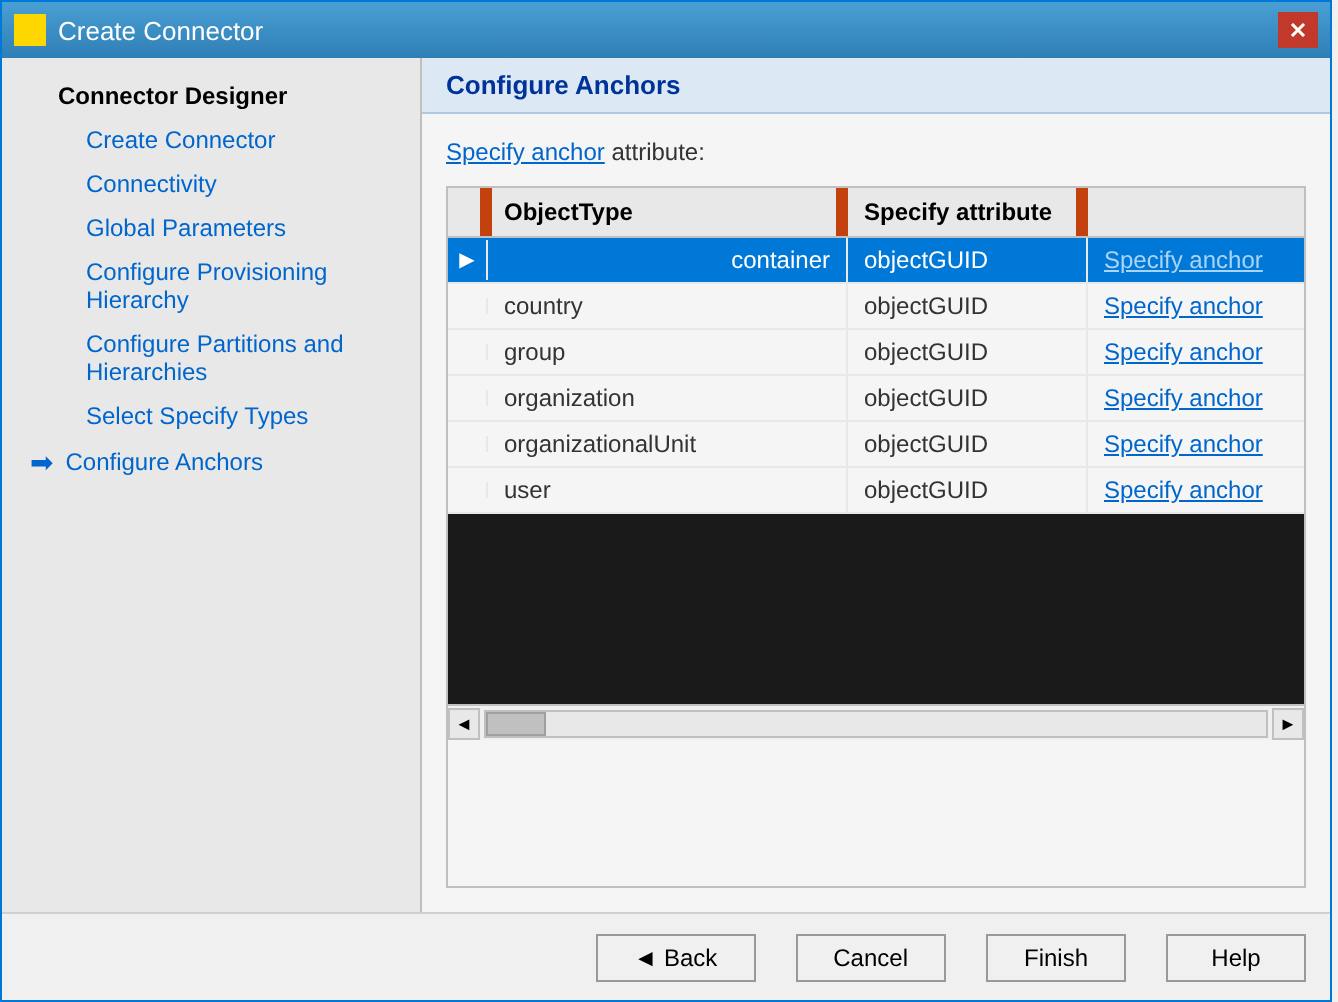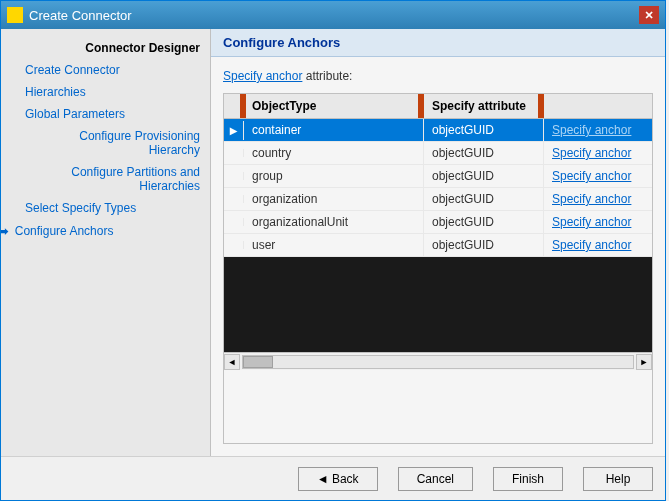--- a/index.html
+++ b/index.html
@@ -76,24 +76,23 @@
     .content-area {
       display: flex;
       flex: 1;
       overflow: hidden;
     }
 
     .sidebar {
       width: 210px;
       background: #e8e8e8;
       border-right: 1px solid #c0c0c0;
-      padding: 8px 0;
+      padding: 8px 18px;
       flex-shrink: 0;
       overflow-y: auto;
-      text-align: right;
     }
 
     .sidebar-section-header {
       font-weight: bold;
       padding: 4px 10px;
       color: #000;
       font-size: 12px;
     }
 
     .sidebar-item {
@@ -338,21 +337,21 @@
   </div>
 
   <div class="content-area">
 
     <div class="sidebar">
       <div class="sidebar-section-header">Connector Designer</div>
       <div class="sidebar-item">
         <span>Create Connector</span>
       </div>
       <div class="sidebar-item">
-        <span>Hierarchies</span>
+        <span>Connectivity</span>
       </div>
       <div class="sidebar-item">
         <span>Global Parameters</span>
       </div>
       <div class="sidebar-item">
         <span>Configure Provisioning Hierarchy</span>
       </div>
       <div class="sidebar-item">
         <span>Configure Partitions and Hierarchies</span>
       </div>
@@ -380,21 +379,21 @@
             <div class="table-header-cell">ObjectType</div>
             <div class="table-header-cell">Specify attribute</div>
             <div class="table-header-cell"></div>
 
           </div>
 
           <div class="table-rows-area">
 
             <div class="table-row selected">
               <div class="row-indicator selected">▶</div>
-              <div class="table-cell" style="color:white;">container</div>
+              <div class="table-cell" style="color:white;text-align:right;">container</div>
               <div class="table-cell" style="color:white;">objectGUID</div>
               <div class="table-cell" style="color:#aad4f5; text-decoration:underline; cursor:pointer;">Specify anchor</div>
 
             </div>
 
             <div class="table-row">
               <div class="row-indicator"></div>
               <div class="table-cell">country</div>
               <div class="table-cell">objectGUID</div>
               <div class="table-cell specify-anchor-btn">Specify anchor</div>

